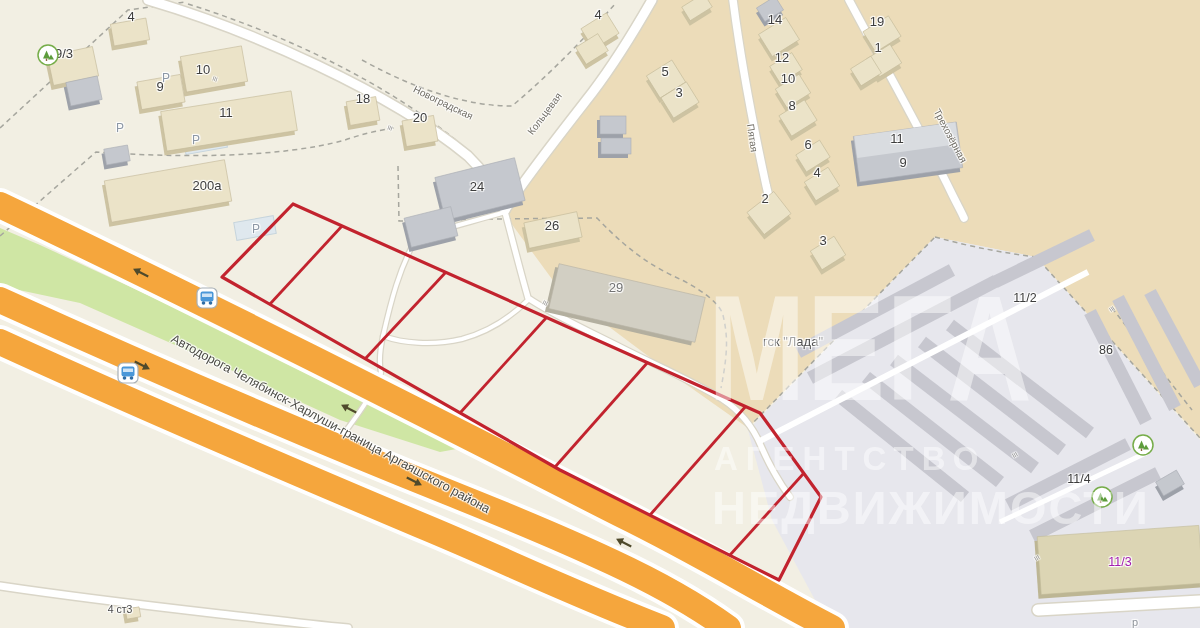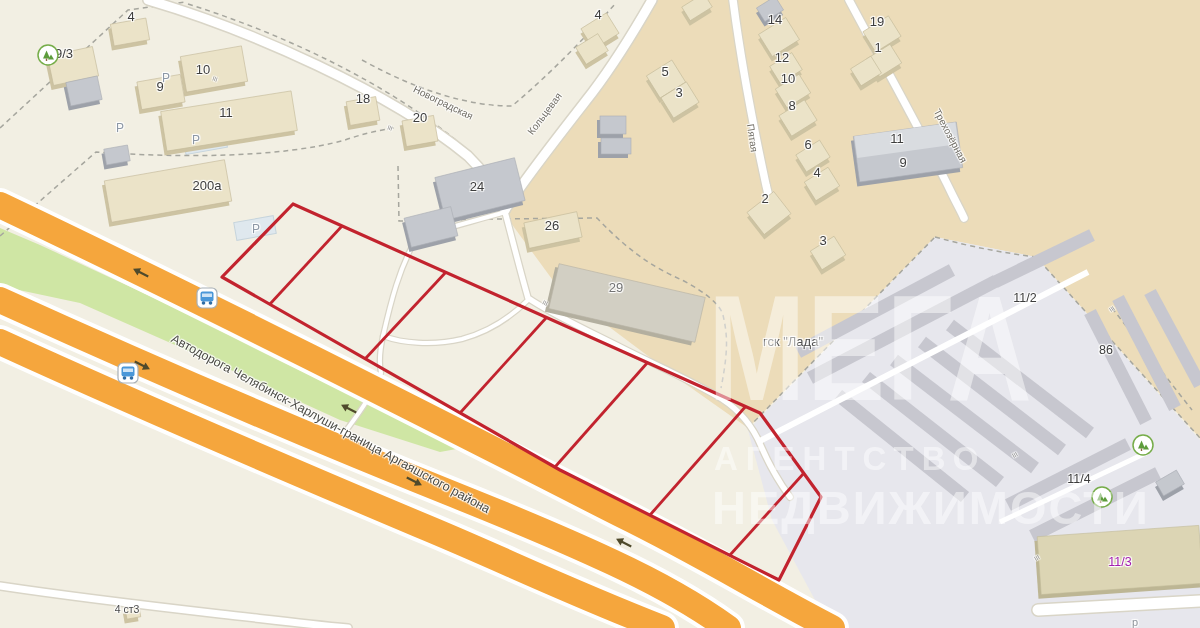--- a/index.html
+++ b/index.html
@@ -298,21 +298,21 @@
       <span class="maplabel" style="left: 765px; top: 198px; font-size: 13px; color: rgb(61, 61, 61); letter-spacing: 0px; transform: translate(-50%, -50%) rotate(0deg);">2</span>
       <span class="maplabel" style="left: 823px; top: 240px; font-size: 13px; color: rgb(61, 61, 61); letter-spacing: 0px; transform: translate(-50%, -50%) rotate(0deg);">3</span>
       <span class="maplabel" style="left: 877px; top: 21px; font-size: 13px; color: rgb(61, 61, 61); letter-spacing: 0px; transform: translate(-50%, -50%) rotate(0deg);">19</span>
       <span class="maplabel" style="left: 878px; top: 47px; font-size: 13px; color: rgb(61, 61, 61); letter-spacing: 0px; transform: translate(-50%, -50%) rotate(0deg);">1</span>
       <span class="maplabel" style="left: 897px; top: 138px; font-size: 13px; color: rgb(61, 61, 61); letter-spacing: 0px; transform: translate(-50%, -50%) rotate(0deg);">11</span>
       <span class="maplabel" style="left: 903px; top: 162px; font-size: 13px; color: rgb(61, 61, 61); letter-spacing: 0px; transform: translate(-50%, -50%) rotate(0deg);">9</span>
       <span class="maplabel" style="left: 1025px; top: 298px; font-size: 12.5px; color: rgb(61, 61, 61); letter-spacing: 0px; transform: translate(-50%, -50%) rotate(0deg);">11/2</span>
       <span class="maplabel" style="left: 1106px; top: 350px; font-size: 12.5px; color: rgb(61, 61, 61); letter-spacing: 0px; transform: translate(-50%, -50%) rotate(0deg);">86</span>
       <span class="maplabel" style="left: 1079px; top: 479px; font-size: 12.5px; color: rgb(61, 61, 61); letter-spacing: 0px; transform: translate(-50%, -50%) rotate(0deg);">11/4</span>
       <span class="maplabel" style="left: 1120px; top: 562px; font-size: 12.5px; color: #a21caf; letter-spacing: 0px; transform: translate(-50%, -50%) rotate(0deg);">11/3</span>
-      <span class="maplabel" style="left: 120px; top: 609px; font-size: 10.5px; color: rgb(74, 74, 74); letter-spacing: 0px; transform: translate(-50%, -50%) rotate(0deg); margin-left: 7px;">4 ст3</span>
+      <span class="maplabel" style="left: 120px; top: 609px; font-size: 10.5px; color: rgb(74, 74, 74); letter-spacing: 0px; transform: translate(-50%, -50%) rotate(0deg);">4 ст3</span>
       <span class="maplabel" style="left: 1135px; top: 622px; font-size: 11px; color: rgb(143, 148, 155); letter-spacing: 0px; transform: translate(-50%, -50%) rotate(0deg);">р</span>
       <span class="maplabel" style="left: 793px; top: 341px; font-size: 13px; color: rgb(79, 79, 79); letter-spacing: 0px; transform: translate(-50%, -50%) rotate(0deg);">гск "Лада"</span>
       <span class="maplabel" style="left: 443px; top: 103px; font-size: 10px; color: rgb(113, 110, 102); letter-spacing: 0px; transform: translate(-50%, -50%) rotate(26deg);">Новоградская</span>
       <span class="maplabel" style="left: 545px; top: 114px; font-size: 10px; color: rgb(113, 110, 102); letter-spacing: 0px; transform: translate(-50%, -50%) rotate(-53deg);">Кольцевая</span>
       <span class="maplabel" style="left: 752px; top: 138px; font-size: 10px; color: rgb(113, 110, 102); letter-spacing: 0px; transform: translate(-50%, -50%) rotate(82deg);">Пятая</span>
       <span class="maplabel" style="left: 950px; top: 136px; font-size: 10px; color: rgb(113, 110, 102); letter-spacing: 0px; transform: translate(-50%, -50%) rotate(62deg);">Трехозёрная</span>
       <span class="maplabel" style="left: 172px; top: 338px; font-size: 12.5px; color: rgb(76, 76, 70); letter-spacing: 0px; transform-origin: 0px 50%; transform: translate(0px, -50%) rotate(28.5deg);">Автодорога Челябинск-Харлуши-граница Аргаяшского района</span>
       <span class="maplabel" style="left: 166px; top: 78px; font-size: 12px; color: rgb(141, 152, 166); letter-spacing: 0px; transform: translate(-50%, -50%) rotate(0deg);">Р</span>
       <span class="maplabel" style="left: 120px; top: 128px; font-size: 12px; color: rgb(141, 152, 166); letter-spacing: 0px; transform: translate(-50%, -50%) rotate(0deg);">Р</span>
       <span class="maplabel" style="left: 196px; top: 140px; font-size: 12px; color: rgb(141, 152, 166); letter-spacing: 0px; transform: translate(-50%, -50%) rotate(0deg);">Р</span>

